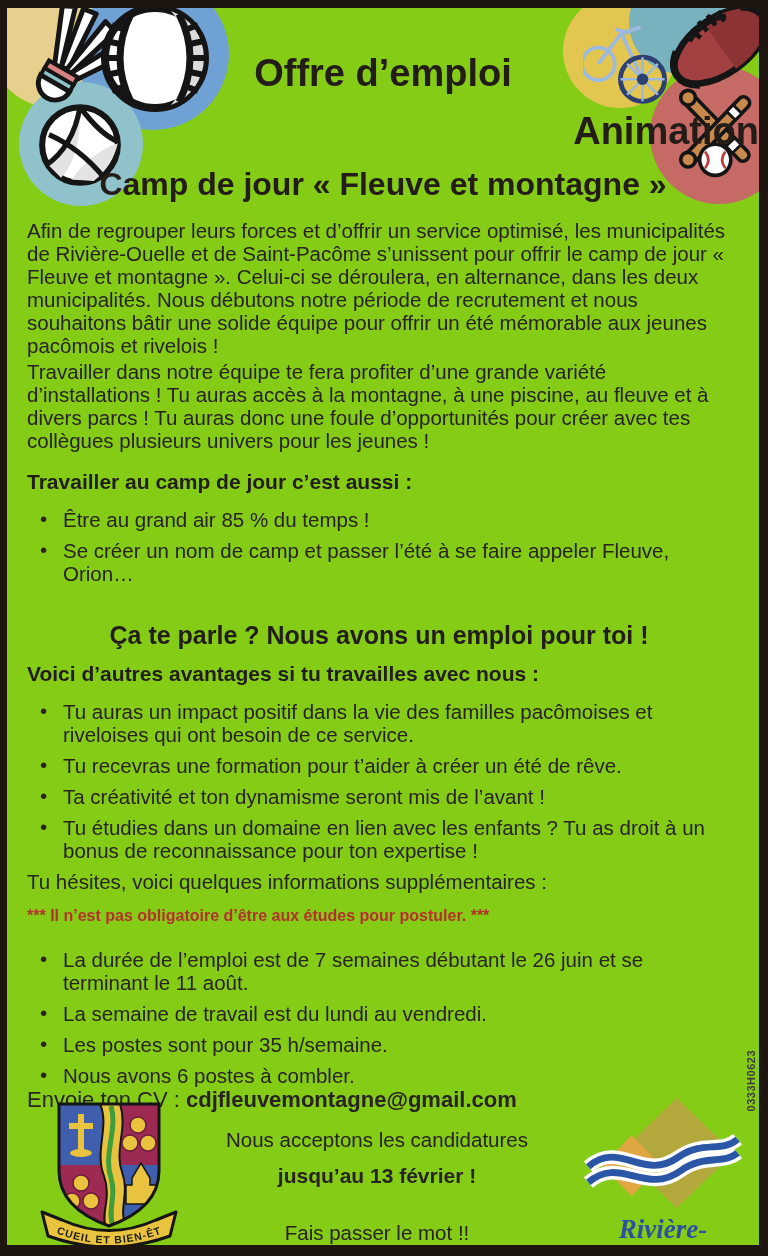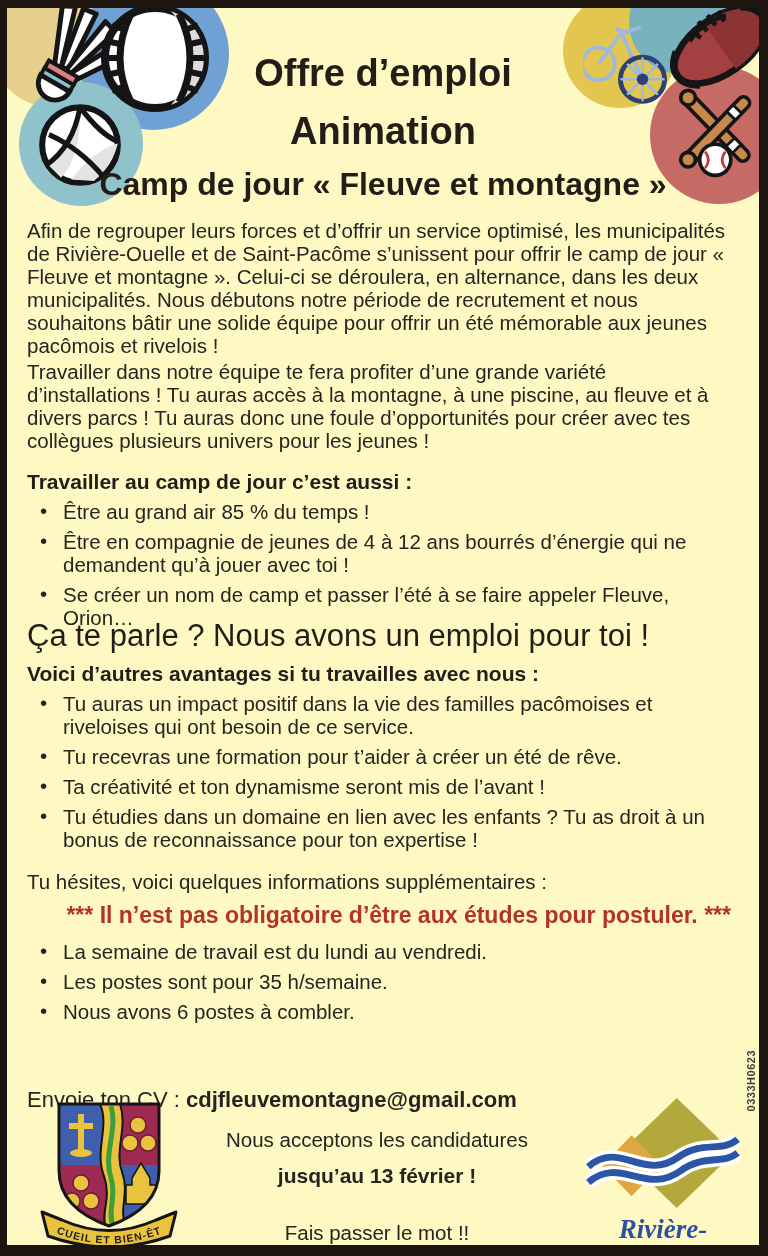--- a/index.html
+++ b/index.html
@@ -1,44 +1,44 @@
 <!DOCTYPE html>
 <html><head>
 <meta charset="utf-8">
 <style>
   html,body { margin:0; padding:0; background:#e9e9e9; }
   .page {
     position:relative; width:768px; height:1256px; margin:0 auto;
-    background:#fef9c3; box-sizing:border-box;
+    background:#84cc16; box-sizing:border-box;
     border:solid #1e1510; border-width:8px 9px 11px 7px;
     overflow:hidden;
     font-family:"Liberation Sans", sans-serif;
     color:#282321;
   }
   
   .hdr { position:absolute; top:0; left:0; right:0; height:206px; }
   .circle { position:absolute; border-radius:50%; }
   .c-tan       { left:-18px; top:-32px; width:132px; height:132px; background:#e7cf8d; }
   .c-blue      { left:70px;  top:-30px; width:152px; height:152px; background:#6fa1d4; }
   .c-teal-l    { left:12px;  top:74px;  width:124px; height:124px; background:#8fc2ca; }
   .c-yellow-r  { left:556px; top:-14px; width:114px; height:114px; background:#e2c64f; }
   .c-teal-r    { left:622px; top:-38px; width:104px; height:104px; background:#77b2be; }
   .c-red       { left:643px; top:58px;  width:138px; height:138px; background:#c66a66; }
   .hicon { position:absolute; }
   .titles { position:absolute; left:0; right:0; text-align:center; color:#241c17; font-weight:bold; }
   .t1 { top:44px;  font-size:38px; }
-  .t2 { top:102px; font-size:38px; }
+  .t2 { top:102px; font-size:38px;text-align:right; }
   .t3 { top:158px; font-size:32px; }
   
   .sec { position:absolute; left:20px; right:28px; font-size:20.5px; line-height:23px; }
   .h-bold { font-weight:bold; color:#231d1a; font-size:21px; }
-  .bullet { position:relative; padding-left:36px; margin-bottom:7px; }
+  .bullet { position:relative; padding-left:36px; margin-bottom:7px;margin-top:8px; }
   .bullet::before { content:"\2022"; position:absolute; left:13px; top:-1px; }
-  .cta { text-align:left; font-weight:normal; font-size:31px; color:#231d1a; }
-  .redline { text-align:right; font-weight:bold; font-size:23px; color:#b4322c; }
+  .cta { text-align:center; font-weight:bold; font-size:25px; color:#231d1a; }
+  .redline { text-align:left; font-weight:bold; font-size:16px; color:#b4322c; }
   .cvline { text-align:left; font-size:22px; }
   .cvline b { font-weight:bold; }
   .center-block { position:absolute; left:180px; right:192px; text-align:center; }
   .cb1 { font-size:20.5px; }
   .cb2 { font-size:21px; font-weight:bold; margin-top:12px; }
   .cb3 { font-size:20.5px; margin-top:33px; }
   
   .crest { position:absolute; left:26px; top:1088px; }
   .ro-logo { position:absolute; right:16px; top:1088px; width:160px; text-align:center; }
   .ro-text { font-family:"Liberation Serif", serif; font-style:italic; font-weight:bold;
@@ -132,37 +132,37 @@
     <div class="titles t2">Animation</div>
     <div class="titles t3">Camp de jour « Fleuve et montagne »</div>
   </div>
 
   <div class="sec" style="top:211px">Afin de regrouper leurs forces et d’offrir un service optimisé, les municipalités de Rivière-Ouelle et de Saint-Pacôme s’unissent pour offrir le camp de jour « Fleuve et montagne ». Celui-ci se déroulera, en alternance, dans les deux municipalités. Nous débutons notre période de recrutement et nous souhaitons bâtir une solide équipe pour offrir un été mémorable aux jeunes pacômois et rivelois !</div>
   <div class="sec" style="top:352px">Travailler dans notre équipe te fera profiter d’une grande variété d’installations ! Tu auras accès à la montagne, à une piscine, au fleuve et à divers parcs ! Tu auras donc une foule d’opportunités pour créer avec tes collègues plusieurs univers pour les jeunes !</div>
 
   <div class="sec h-bold" style="top:462px">Travailler au camp de jour c’est aussi :</div>
   <div class="sec" style="top:492px">
     <div class="bullet">Être au grand air 85 % du temps !</div>
-    <div class="bullet">Être en compagnie de jeunes de 4 à 12 ans bourrés d’énergie qui ne demandent qu’à jouer avec toi !</div>
     <div class="bullet">Se créer un nom de camp et passer l’été à se faire appeler Fleuve, Orion…</div>
   </div>
 
   <div class="sec cta" style="top:616px">Ça te parle ? Nous avons un emploi pour toi !</div>
 
   <div class="sec h-bold" style="top:654px">Voici d’autres avantages si tu travailles avec nous :</div>
   <div class="sec" style="top:862px">Tu hésites, voici quelques informations supplémentaires :</div>
 
   <div class="sec" style="top:684px">
     <div class="bullet">Tu auras un impact positif dans la vie des familles pacômoises et riveloises qui ont besoin de ce service.</div>
     <div class="bullet">Tu recevras une formation pour t’aider à créer un été de rêve.</div>
     <div class="bullet">Ta créativité et ton dynamisme seront mis de l’avant !</div>
     <div class="bullet">Tu étudies dans un domaine en lien avec les enfants ? Tu as droit à un bonus de reconnaissance pour ton expertise !</div>
   </div>
   <div class="sec redline" style="top:896px">*** Il n’est pas obligatoire d’être aux études pour postuler. ***</div>
   <div class="sec" style="top:932px">
+    <div class="bullet">La durée de l’emploi est de 7 semaines débutant le 26 juin et se terminant le 11 août.</div>
     <div class="bullet">La semaine de travail est du lundi au vendredi.</div>
     <div class="bullet">Les postes sont pour 35 h/semaine.</div>
     <div class="bullet">Nous avons 6 postes à combler.</div>
   </div>
 
   <div class="sec cvline" style="top:1080px">
     <span>Envoie ton CV : </span><b>cdjfleuvemontagne@gmail.com</b>
   </div>
 
   <div class="center-block" style="top:1120px">

